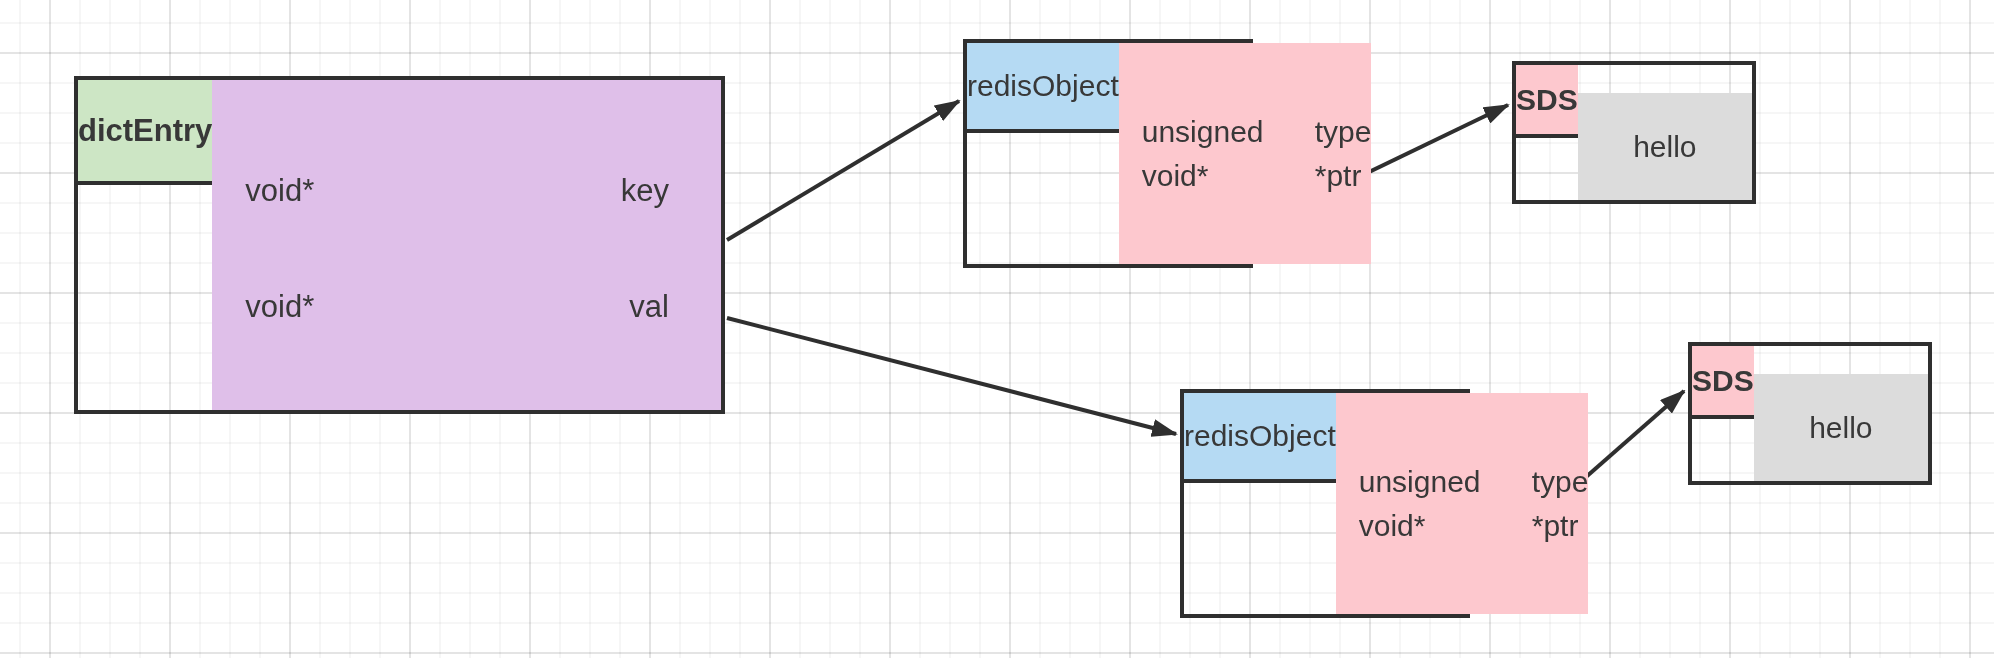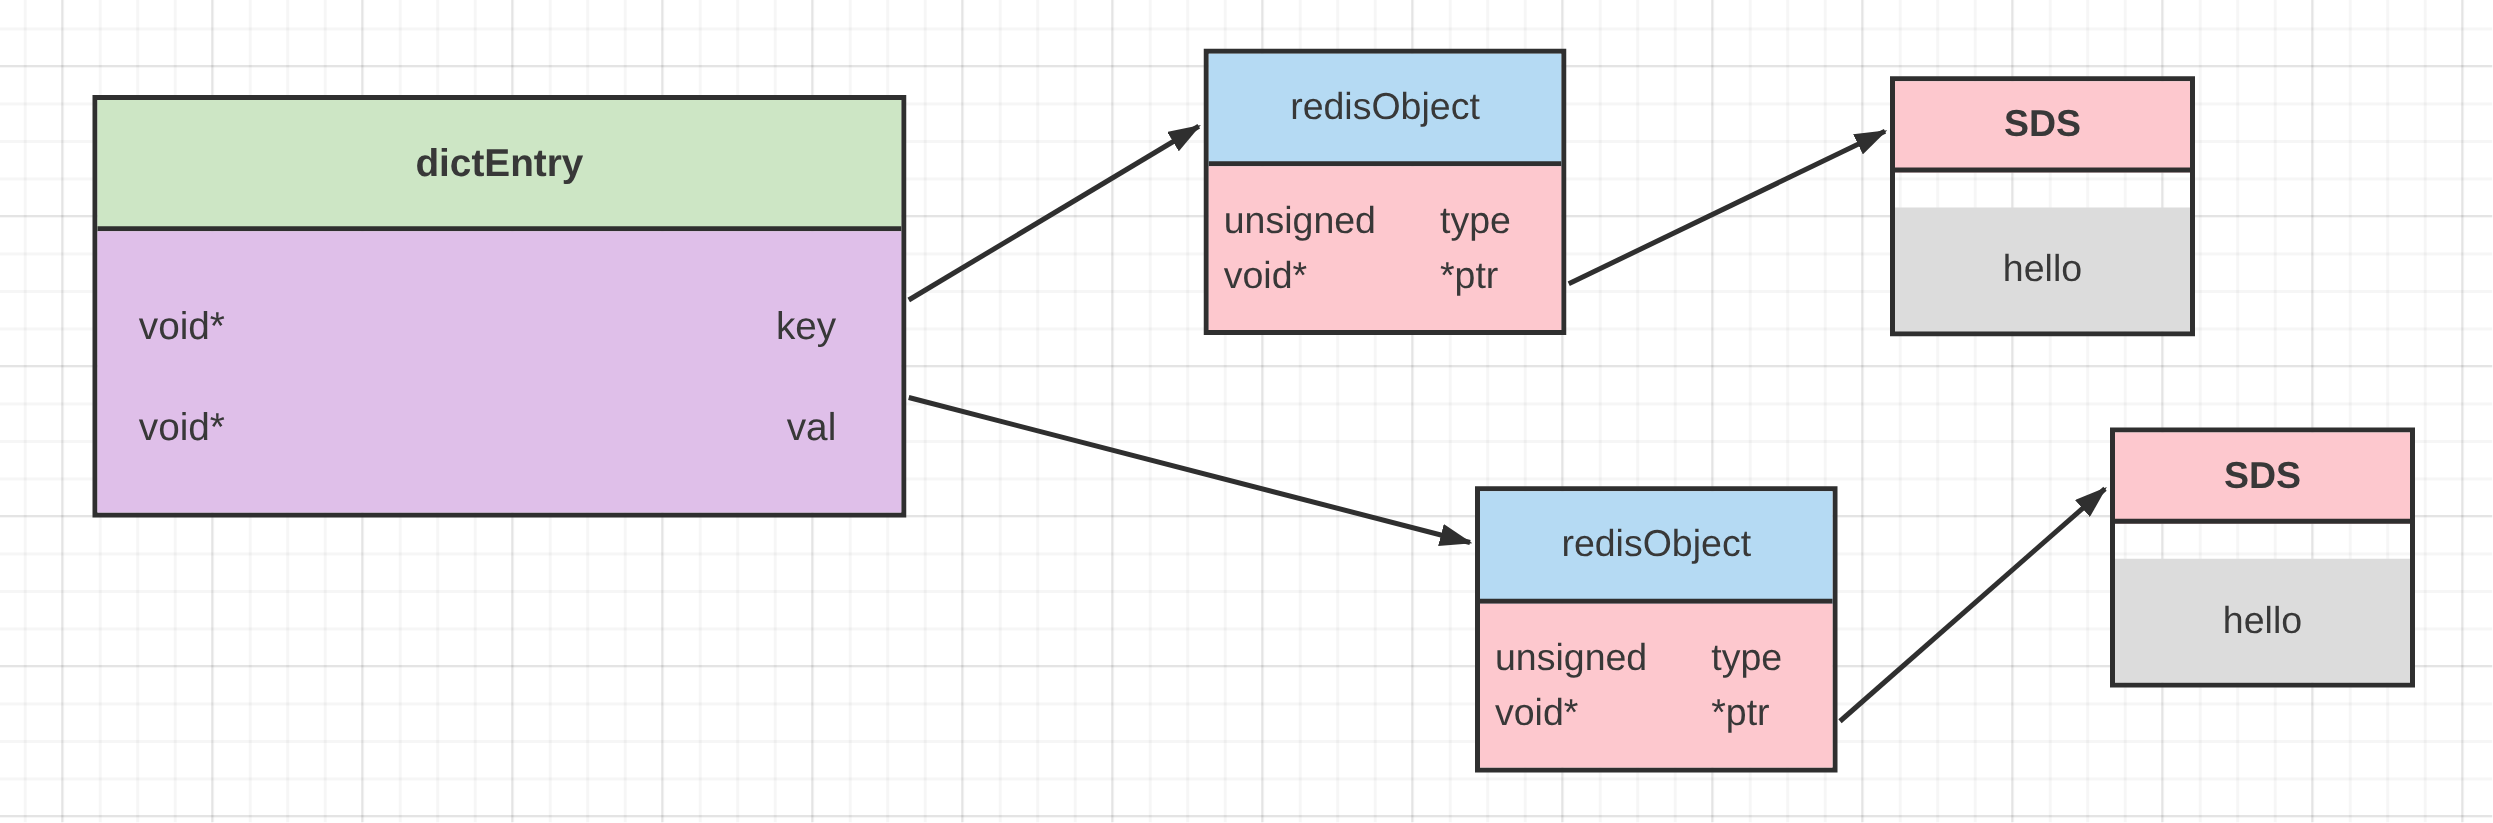--- a/index.html
+++ b/index.html
@@ -23,21 +23,21 @@
   .arrows {
     position: absolute;
     left: 0; top: 0;
     width: 1994px; height: 658px;
     pointer-events: none;
   }
   .node {
     position: absolute;
     border: 4px solid #2f2f2f;
     display: flex;
-    flex-direction: column;
+    flex-direction: row;
   }
   .hdr {
     border-bottom: 4px solid #2f2f2f;
     display: flex;
     align-items: center;
     justify-content: center;
     flex: 0 0 auto;
   }
   .bd { flex: 1 1 auto; }
 
@@ -55,29 +55,29 @@
   .dict .frow { display: flex; justify-content: space-between; }
 
   
   .robj { width: 290px; height: 229px; }
   .robj .hdr { height: 90px; background: #b5daf3; font-size: 30px; }
   .robj .bd {
     background: #fdc8ce;
     display: grid;
     grid-template-columns: 173px 1fr;
     align-content: center;
-    padding-left: 12px;
+    padding-left: 23px;
     font-size: 30px;
     line-height: 44px;
   }
   .robj.pos-top { left: 963px; top: 39px; }
   .robj.pos-bottom { left: 1180px; top: 389px; }
 
   
-  .sds { width: 244px; height: 208px; }
+  .sds { width: 244px; height: 143px; }
   .sds .hdr { height: 73px; background: #fdc8ce; font-weight: bold; font-size: 30px; }
   .sds .bd {
     background: #dcdcdc;
     display: flex;
     align-items: center;
     justify-content: center;
     font-size: 30px;
     margin-top: 28px;
   }
   .sds.pos-top { left: 1512px; top: 61px; }

